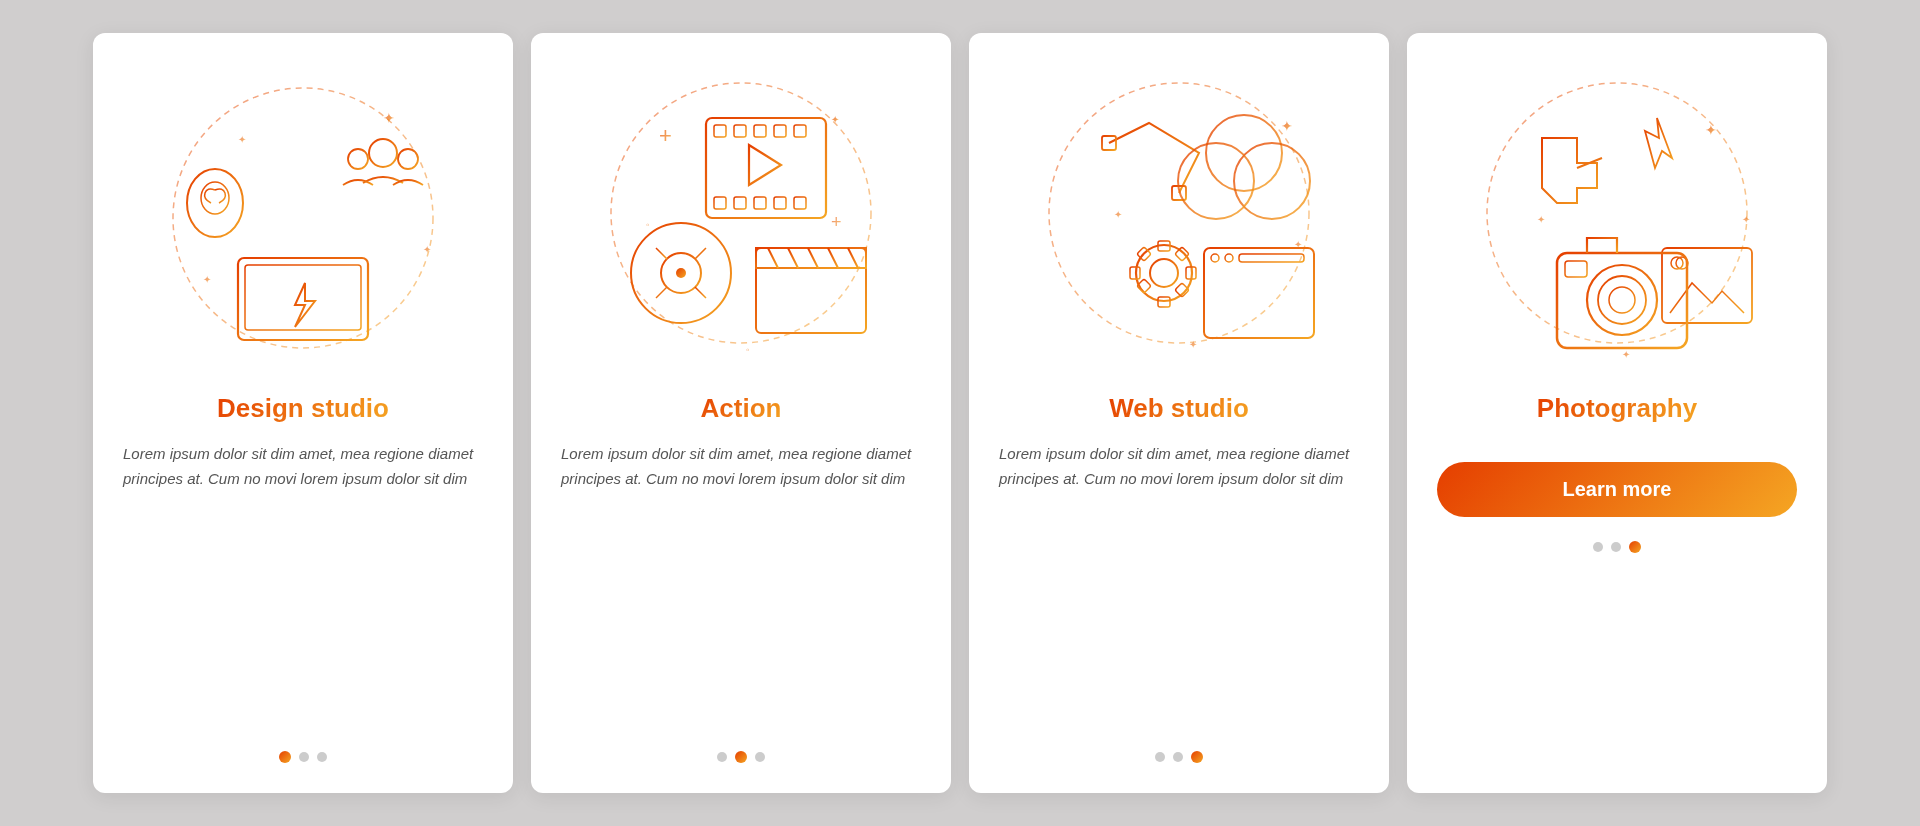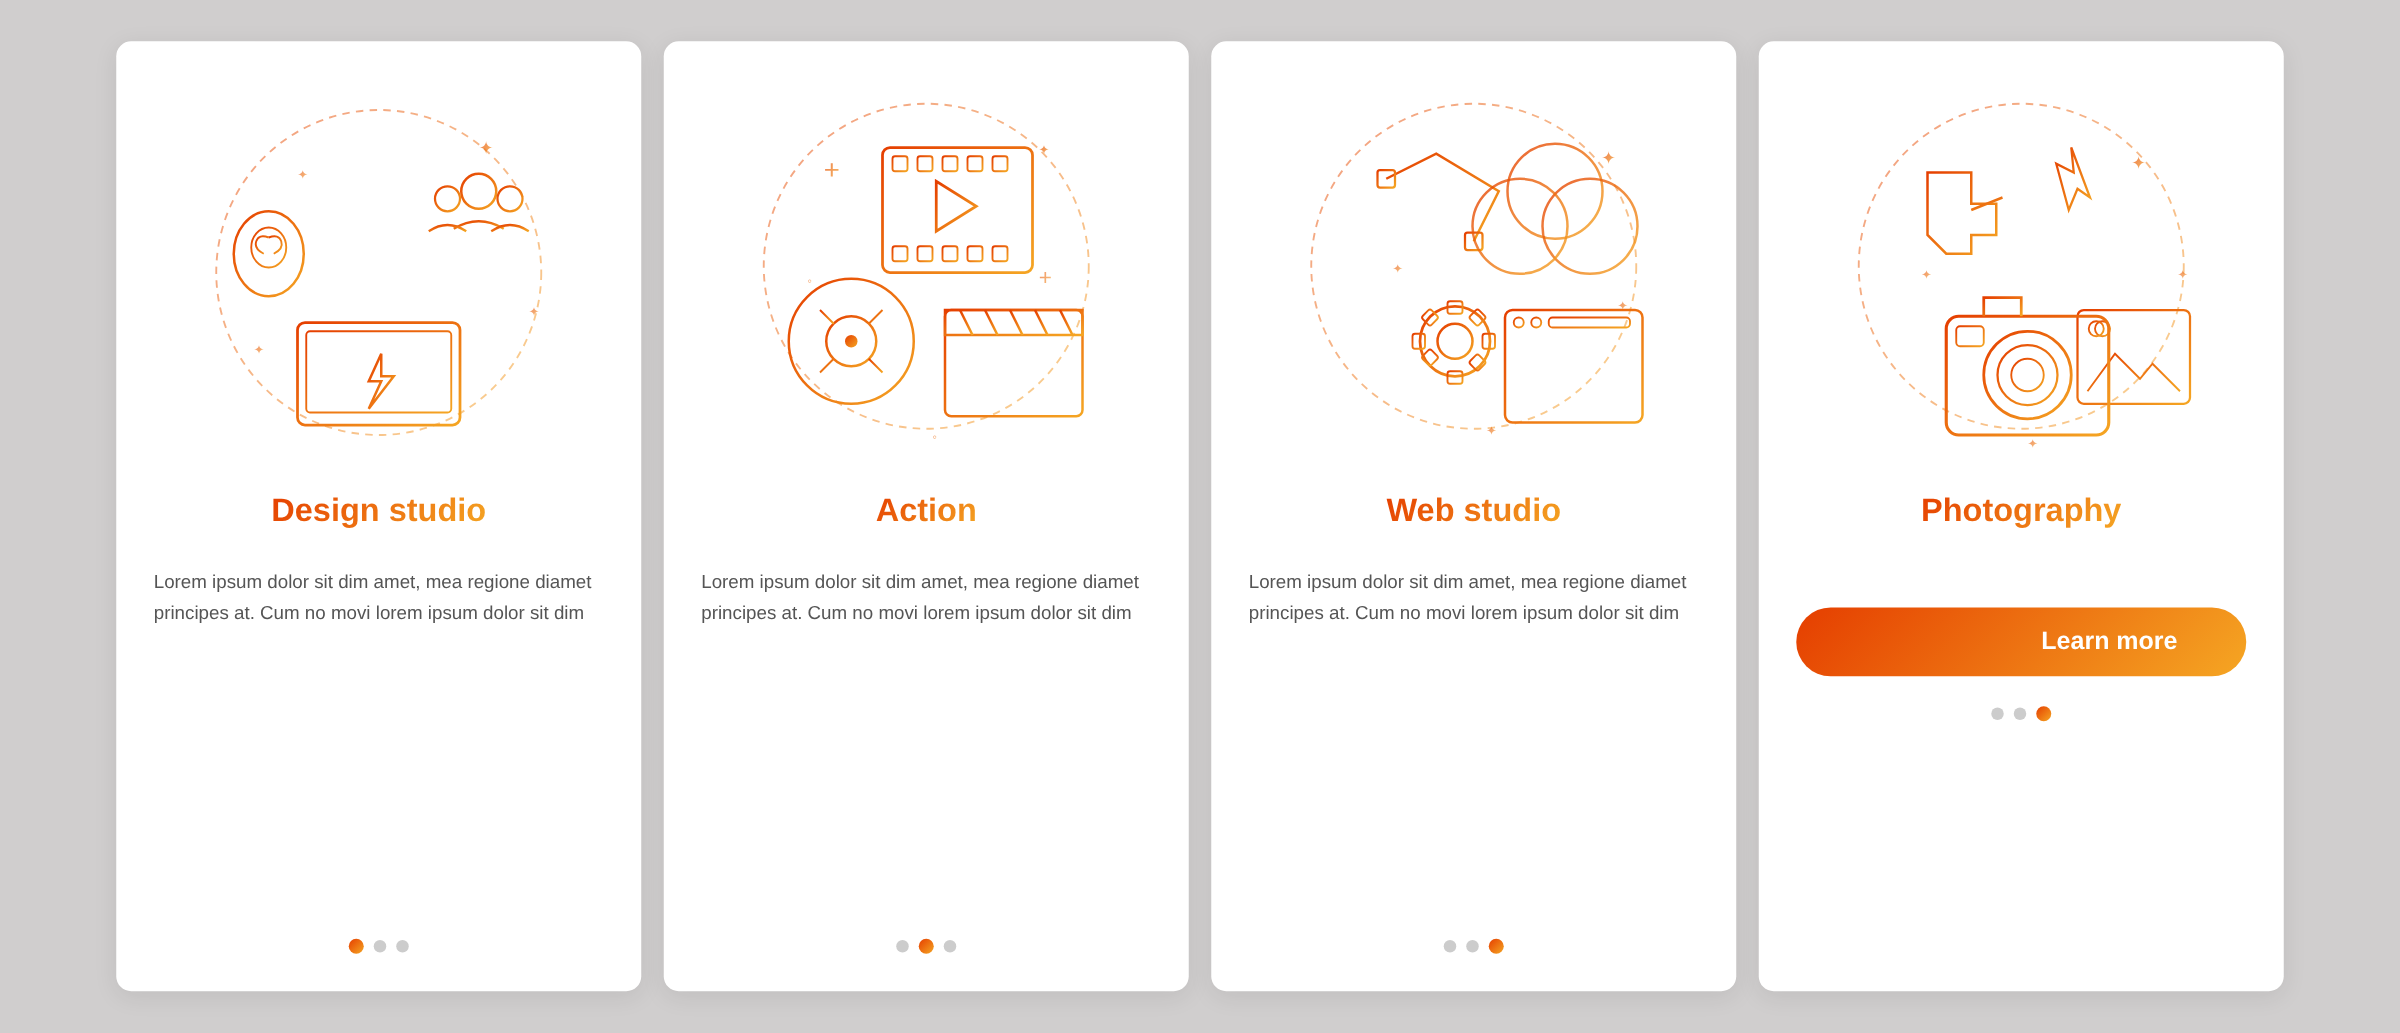--- a/index.html
+++ b/index.html
@@ -42,34 +42,35 @@
       display: flex;
       align-items: center;
       justify-content: center;
       position: relative;
       flex-shrink: 0;
     }
 
     .card-title {
       font-size: 26px;
       font-weight: 700;
-      margin-bottom: 30px;
+      margin-bottom: 18px;
       text-align: center;
       background: linear-gradient(135deg, #e53e00, #f5a623);
       -webkit-background-clip: text;
       -webkit-text-fill-color: transparent;
       background-clip: text;
     }
 
     .card-body {
       font-size: 15px;
       color: #555;
       line-height: 1.65;
       text-align: left;
       flex: 1;
+      font-style: italic;
     }
 
     .dots-container {
       display: flex;
       gap: 8px;
       margin-top: 24px;
       align-items: center;
     }
 
     .dot {
@@ -79,31 +80,30 @@
       background: #ccc;
     }
 
     .dot.active {
       background: linear-gradient(135deg, #e53e00, #f5a623);
       width: 12px;
       height: 12px;
     }
 
     .learn-more-btn {
-      margin-top: 32px;
+      margin-top: 20px;
       background: linear-gradient(135deg, #e53e00, #f5a623);
       color: #fff;
       border: none;
       border-radius: 30px;
       padding: 16px 55px;
       font-size: 20px;
       font-weight: 600;
       cursor: pointer;
       width: 100%;
-      text-align: right;
     }
 
     
     svg {
       overflow: visible;
     }
   </style>
 </head>
 <body>
 

